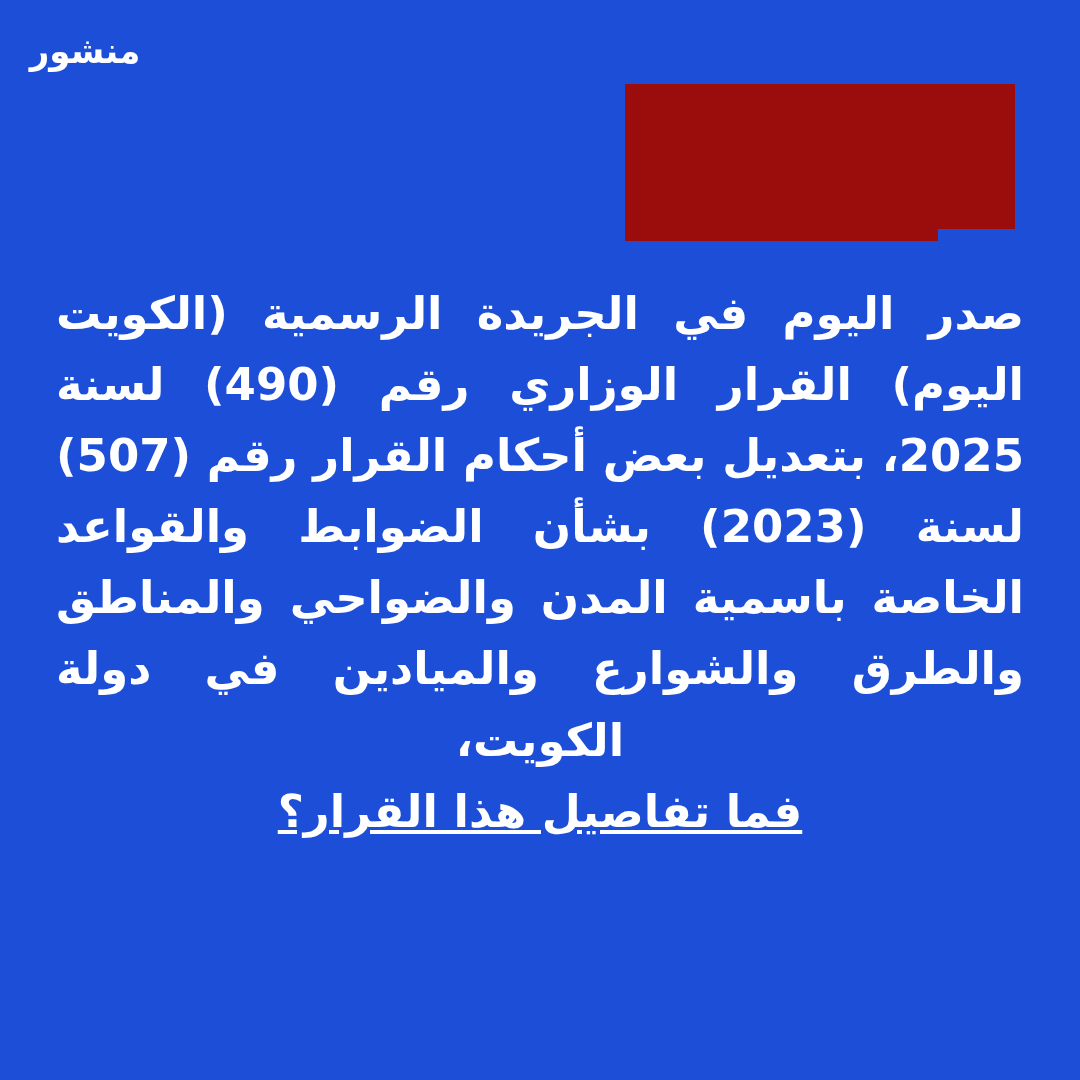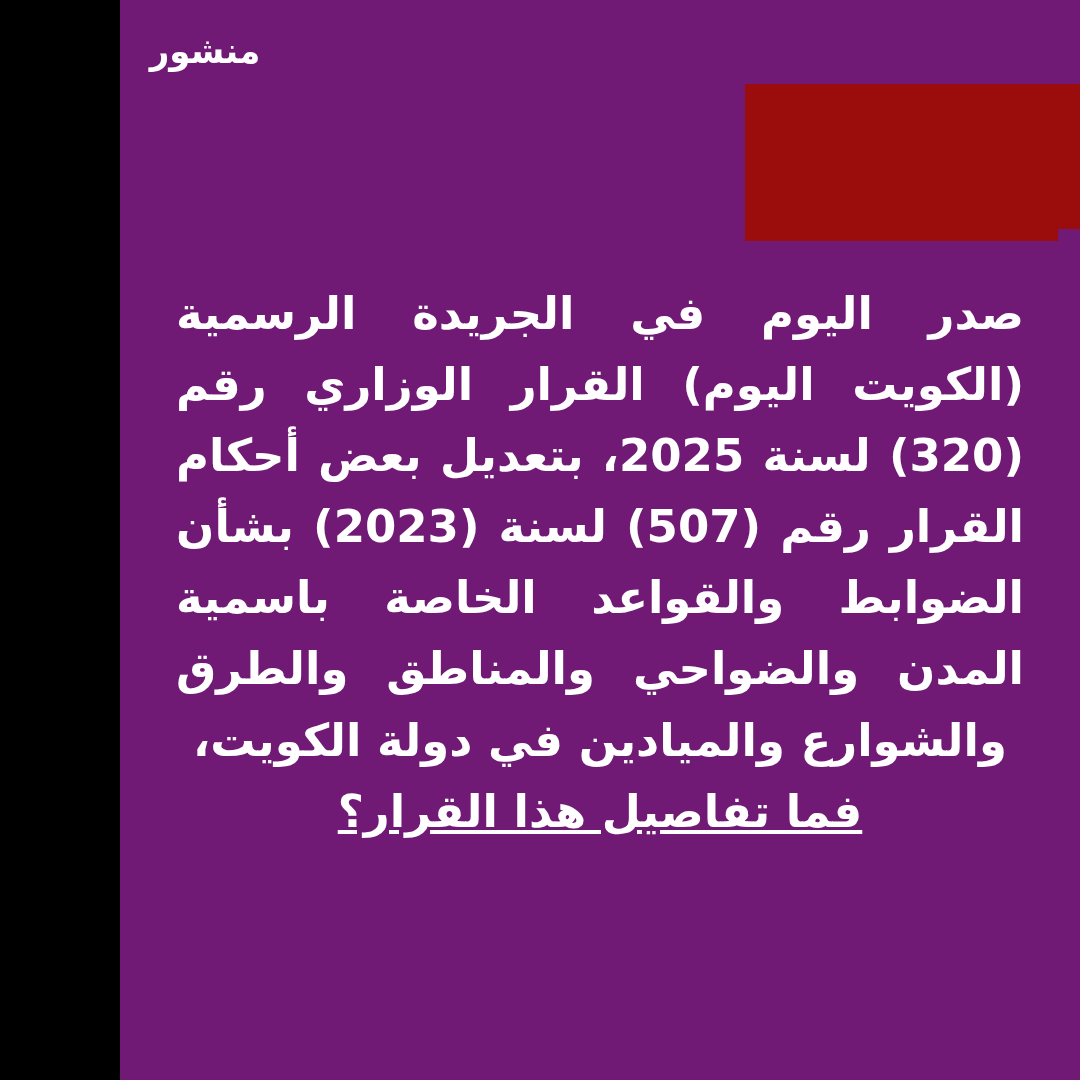--- a/index.html
+++ b/index.html
@@ -8,23 +8,23 @@
     background: #000000;
   }
   body {
     width: 1080px;
     height: 1080px;
     overflow: hidden;
     font-family: "DejaVu Sans", "Liberation Sans", sans-serif;
   }
   .card {
     position: relative;
-    width: 960px;
+    width: 1080px;
     height: 1080px;
-    background: #701a75;
+    background: #1d4ed8;
     overflow: hidden;
   }
   
   .logo {
     position: absolute;
     top: 26px;
     left: 30px;
     width: 110px;
     height: 48px;
     display: flex;
@@ -86,17 +86,17 @@
 <div class="card">
 
   <div class="logo">
     <span class="logo-text">منشور</span>
   </div>
 
   <div class="banner-block"></div>
   <div class="banner-block-step"></div>
 
   <div class="body-text">
-    <span>صدر اليوم في الجريدة الرسمية (الكويت اليوم) القرار الوزاري رقم (320) لسنة 2025، بتعديل بعض أحكام القرار رقم (507) لسنة (2023) بشأن الضوابط والقواعد الخاصة باسمية المدن والضواحي والمناطق والطرق والشوارع والميادين في دولة الكويت،</span>
+    <span>صدر اليوم في الجريدة الرسمية (الكويت اليوم) القرار الوزاري رقم (490) لسنة 2025، بتعديل بعض أحكام القرار رقم (507) لسنة (2023) بشأن الضوابط والقواعد الخاصة باسمية المدن والضواحي والمناطق والطرق والشوارع والميادين في دولة الكويت،</span>
     <span class="q">فما تفاصيل هذا القرار؟</span>
   </div>
 
 </div>
 
 </body></html>

